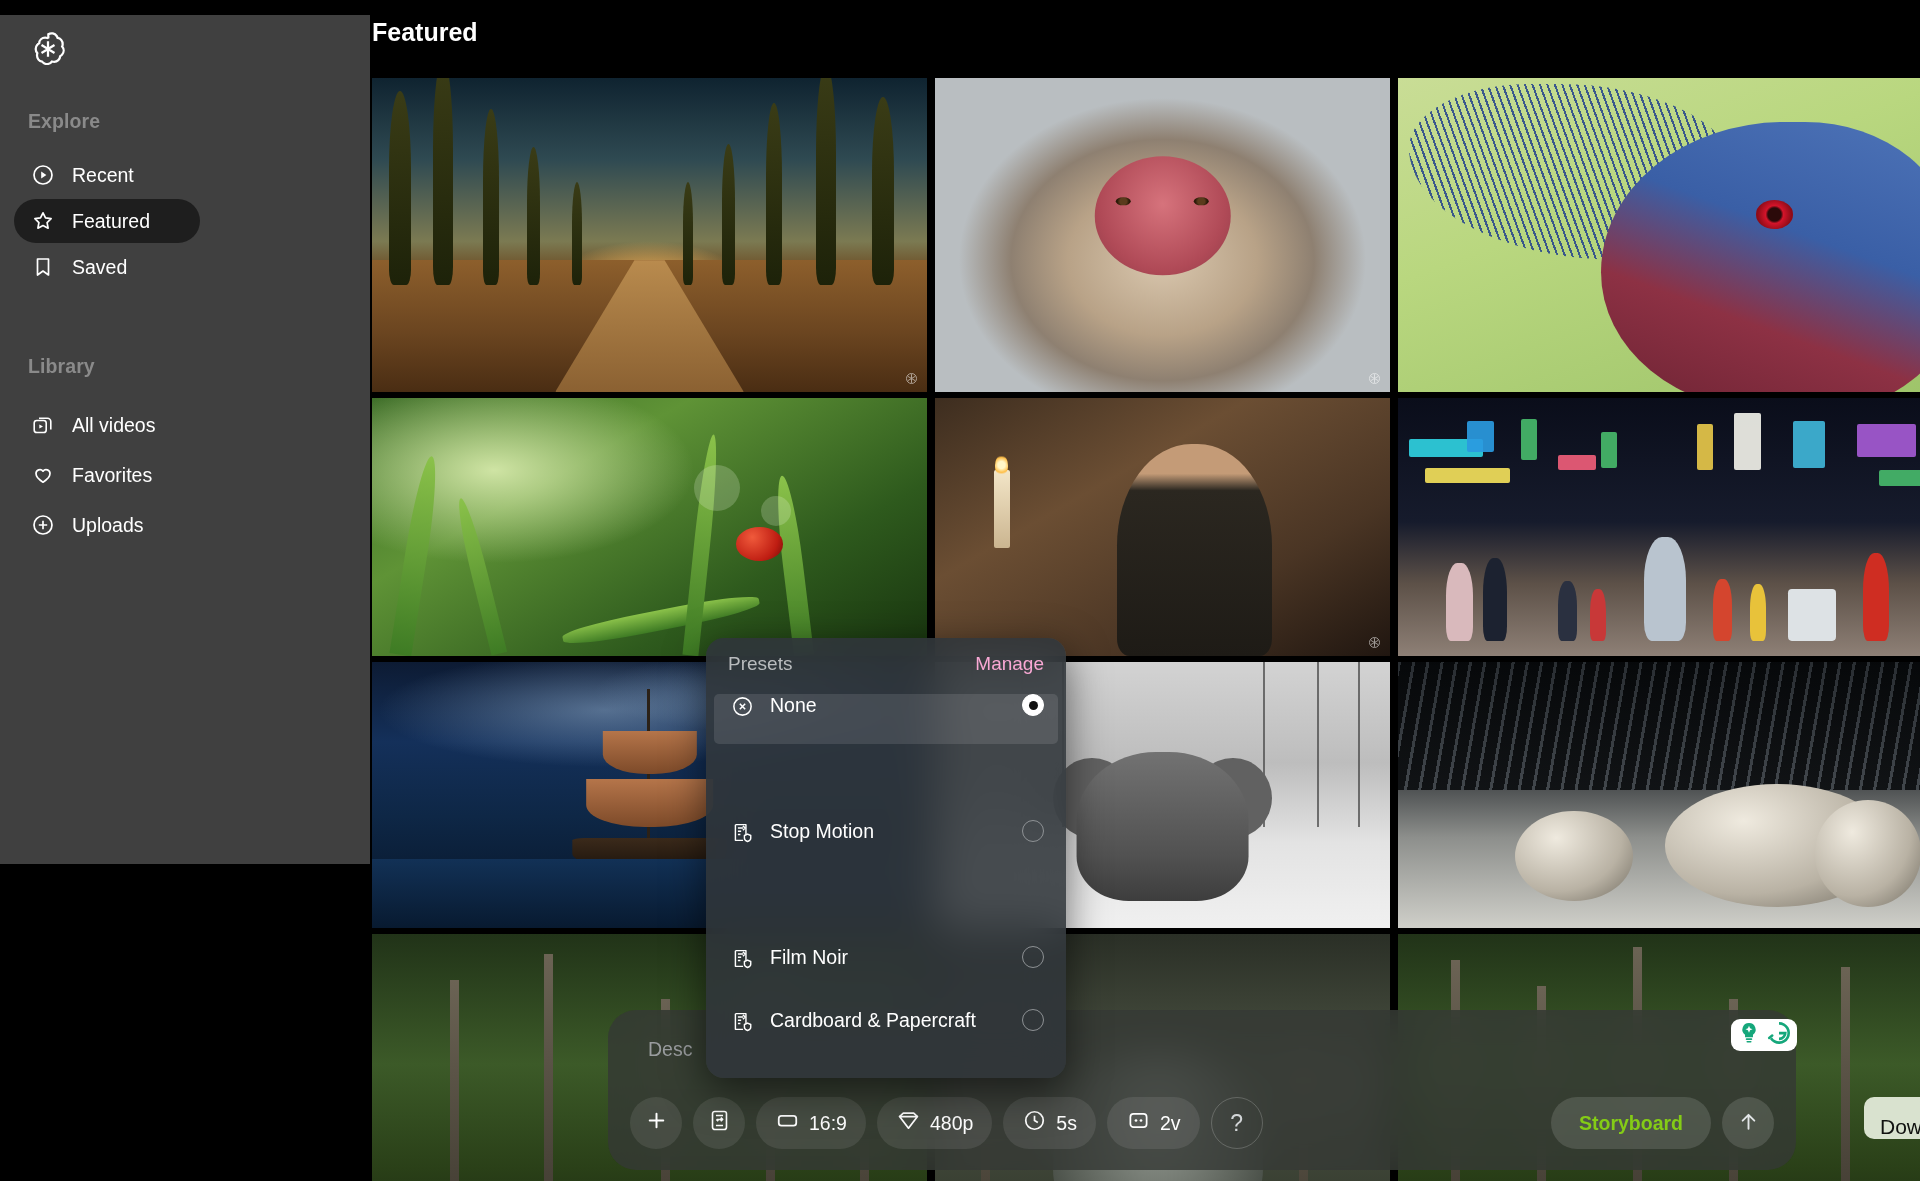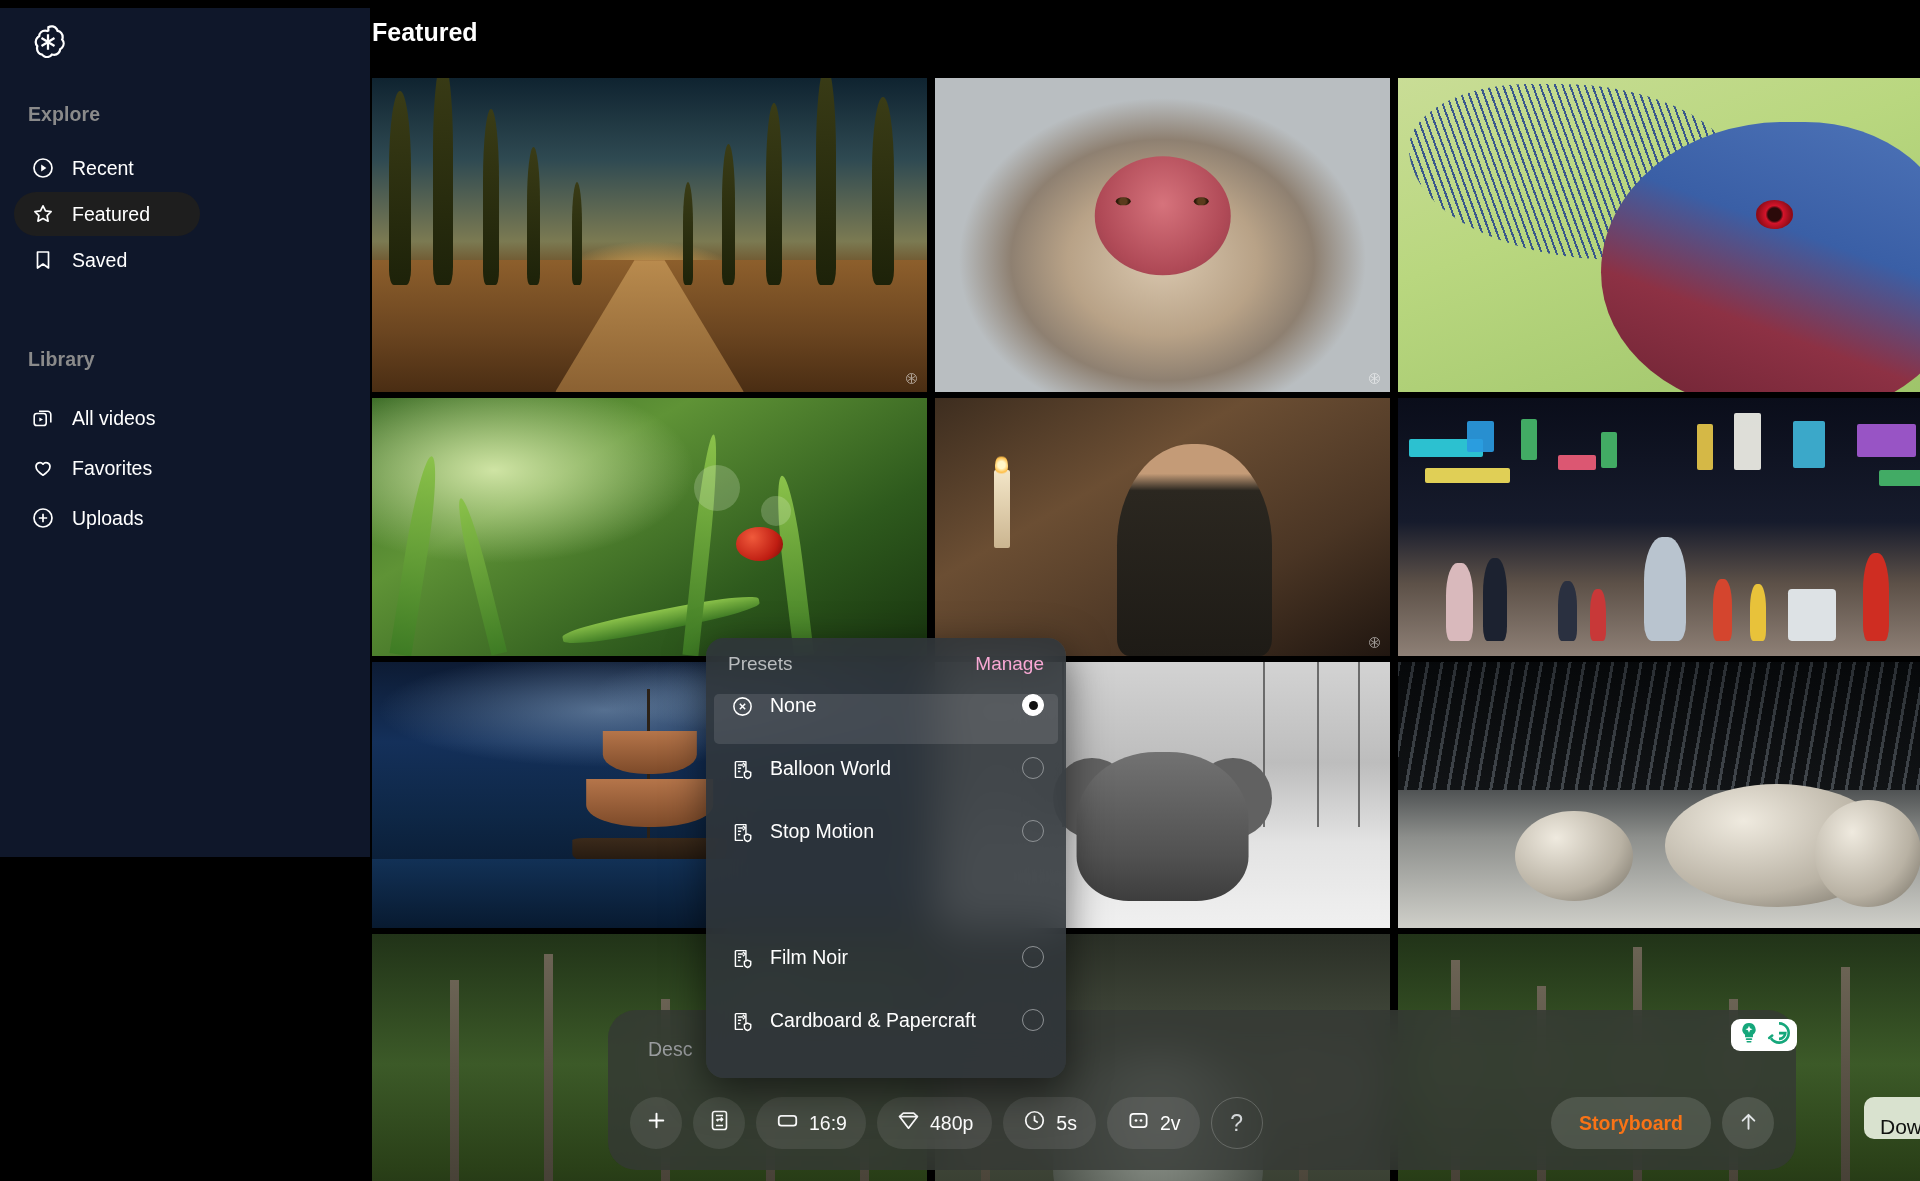--- a/index.html
+++ b/index.html
@@ -6,23 +6,23 @@
   html, body {
     width: 1920px; height: 1181px;
     background: #000;
     font-family: "Liberation Sans", sans-serif;
     overflow: hidden;
   }
   body { position: relative; }
 
   
   #sidebar {
-    position: absolute; left: 0; top: 8px;
+    position: absolute; left: 0; top: 15px;
     width: 370px; height: 849px;
-    background: #0f172a;
+    background: #404040;
     z-index: 20;
   }
   #logo-wrap {
     position: absolute; left: 26px; top: 12px;
     width: 44px; height: 44px;
     display: flex; align-items: center; justify-content: center;
   }
   .nav-section-label {
     position: absolute; left: 28px;
     font-size: 19.5px; font-weight: bold;
@@ -252,21 +252,21 @@
     color: #fff; font-size: 19.5px;
   }
   .tool-btn.round { width: 52px; padding: 0; }
   .tool-btn.ghost { background: transparent; border: 1.3px solid rgba(255,255,255,.20); }
   #toolbar-spacer { flex: 1 1 auto; }
   #storyboard-btn {
     height: 52px; border-radius: 26px;
     background: rgba(255,255,255,.13);
     display: flex; align-items: center; justify-content: flex-start;
     padding: 0 28px; cursor: pointer;
-    color: #f97316; font-size: 19.5px; font-weight: bold;
+    color: #84cc16; font-size: 19.5px; font-weight: bold;
   }
   #send-btn {
     width: 52px; height: 52px; border-radius: 26px;
     background: rgba(255,255,255,.13);
     display: flex; align-items: center; justify-content: center; cursor: pointer;
   }
 
   
   #grammarly {
     position: absolute; left: 1731px; top: 1019px;
@@ -543,32 +543,20 @@
     <span class="p-icon">
       <svg width="23" height="23" viewBox="0 0 24 24" fill="none" stroke="#fff" stroke-width="1.6">
         <circle cx="12" cy="12" r="9"></circle>
           <path d="M9.2 9.2l5.6 5.6M14.8 9.2l-5.6 5.6"></path>
       </svg>
     </span>
     <span class="p-label">None</span>
     <span class="radio on"></span>
   </div>
 
-  <div class="preset-row" style="top:119px;">
-    <span class="p-icon">
-      <svg width="23" height="23" viewBox="0 0 24 24" fill="none" stroke="#fff" stroke-width="1.5" stroke-linejoin="round">
-        <path d="M4.6 3.8h11v10.6M4.6 3.8v16.4h8"></path>
-        <path d="M7.2 7.4h5.4M7.2 10.7h3.4M7.2 14h2.6"></path>
-        <path d="M12.4 5.1l2.4 2.3-2.4 2.3" stroke-width="1.5"></path>
-        <path d="M17.3 13.6l3.3 1.5v3c0 1.6-1.4 2.7-3.3 3.3-1.9-.6-3.3-1.7-3.3-3.3v-3z"></path>
-      </svg>
-    </span>
-    <span class="p-label">Balloon World</span>
-    <span class="radio"></span>
-  </div>
 
   <div class="preset-row" style="top:182px;">
     <span class="p-icon">
       <svg width="23" height="23" viewBox="0 0 24 24" fill="none" stroke="#fff" stroke-width="1.5" stroke-linejoin="round">
         <path d="M4.6 3.8h11v10.6M4.6 3.8v16.4h8"></path>
         <path d="M7.2 7.4h5.4M7.2 10.7h3.4M7.2 14h2.6"></path>
         <path d="M12.4 5.1l2.4 2.3-2.4 2.3"></path>
         <path d="M17.3 13.6l3.3 1.5v3c0 1.6-1.4 2.7-3.3 3.3-1.9-.6-3.3-1.7-3.3-3.3v-3z"></path>
       </svg>
     </span>

